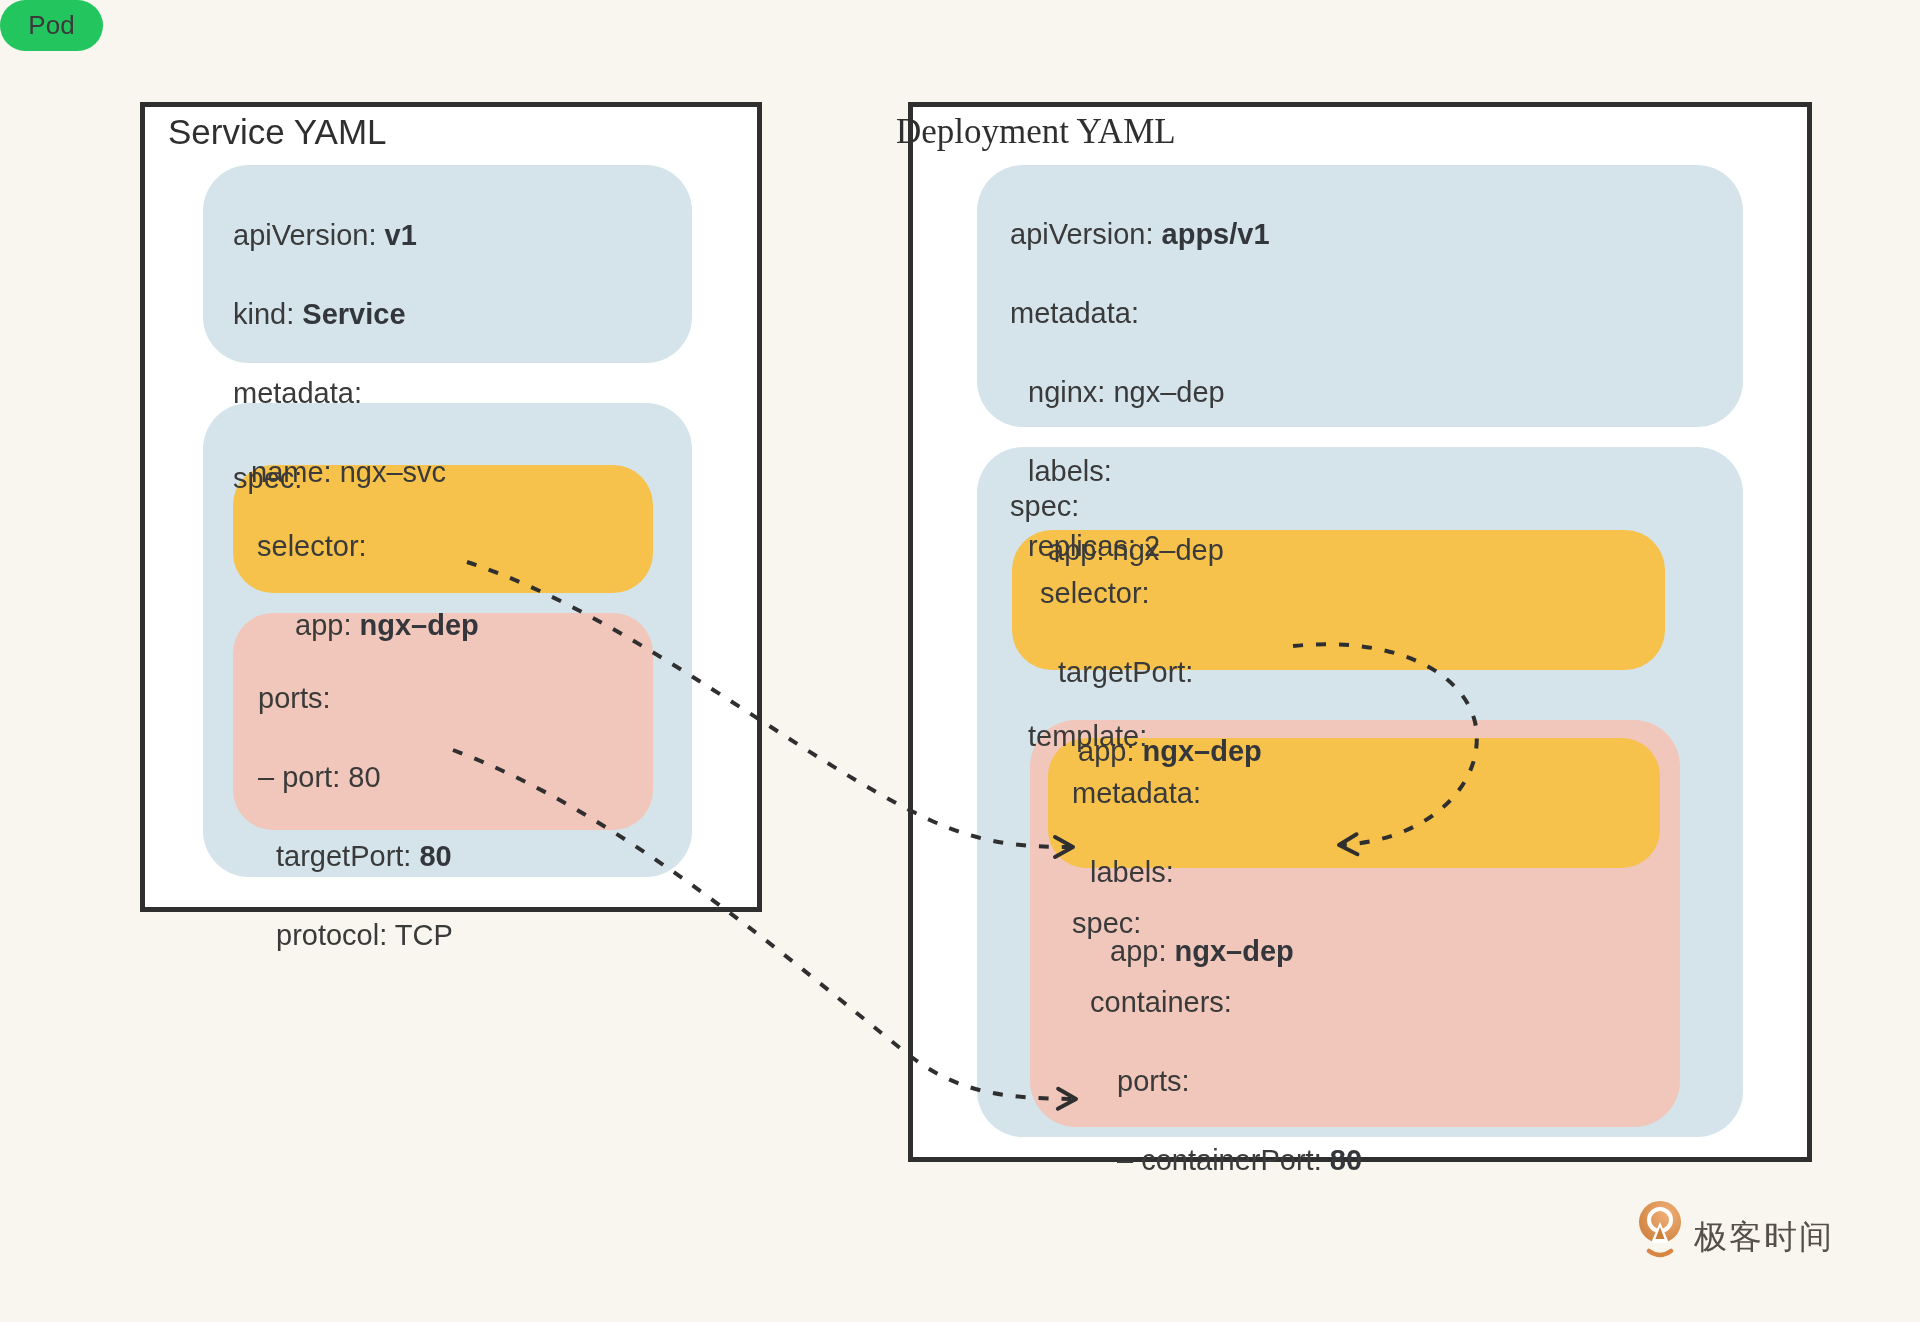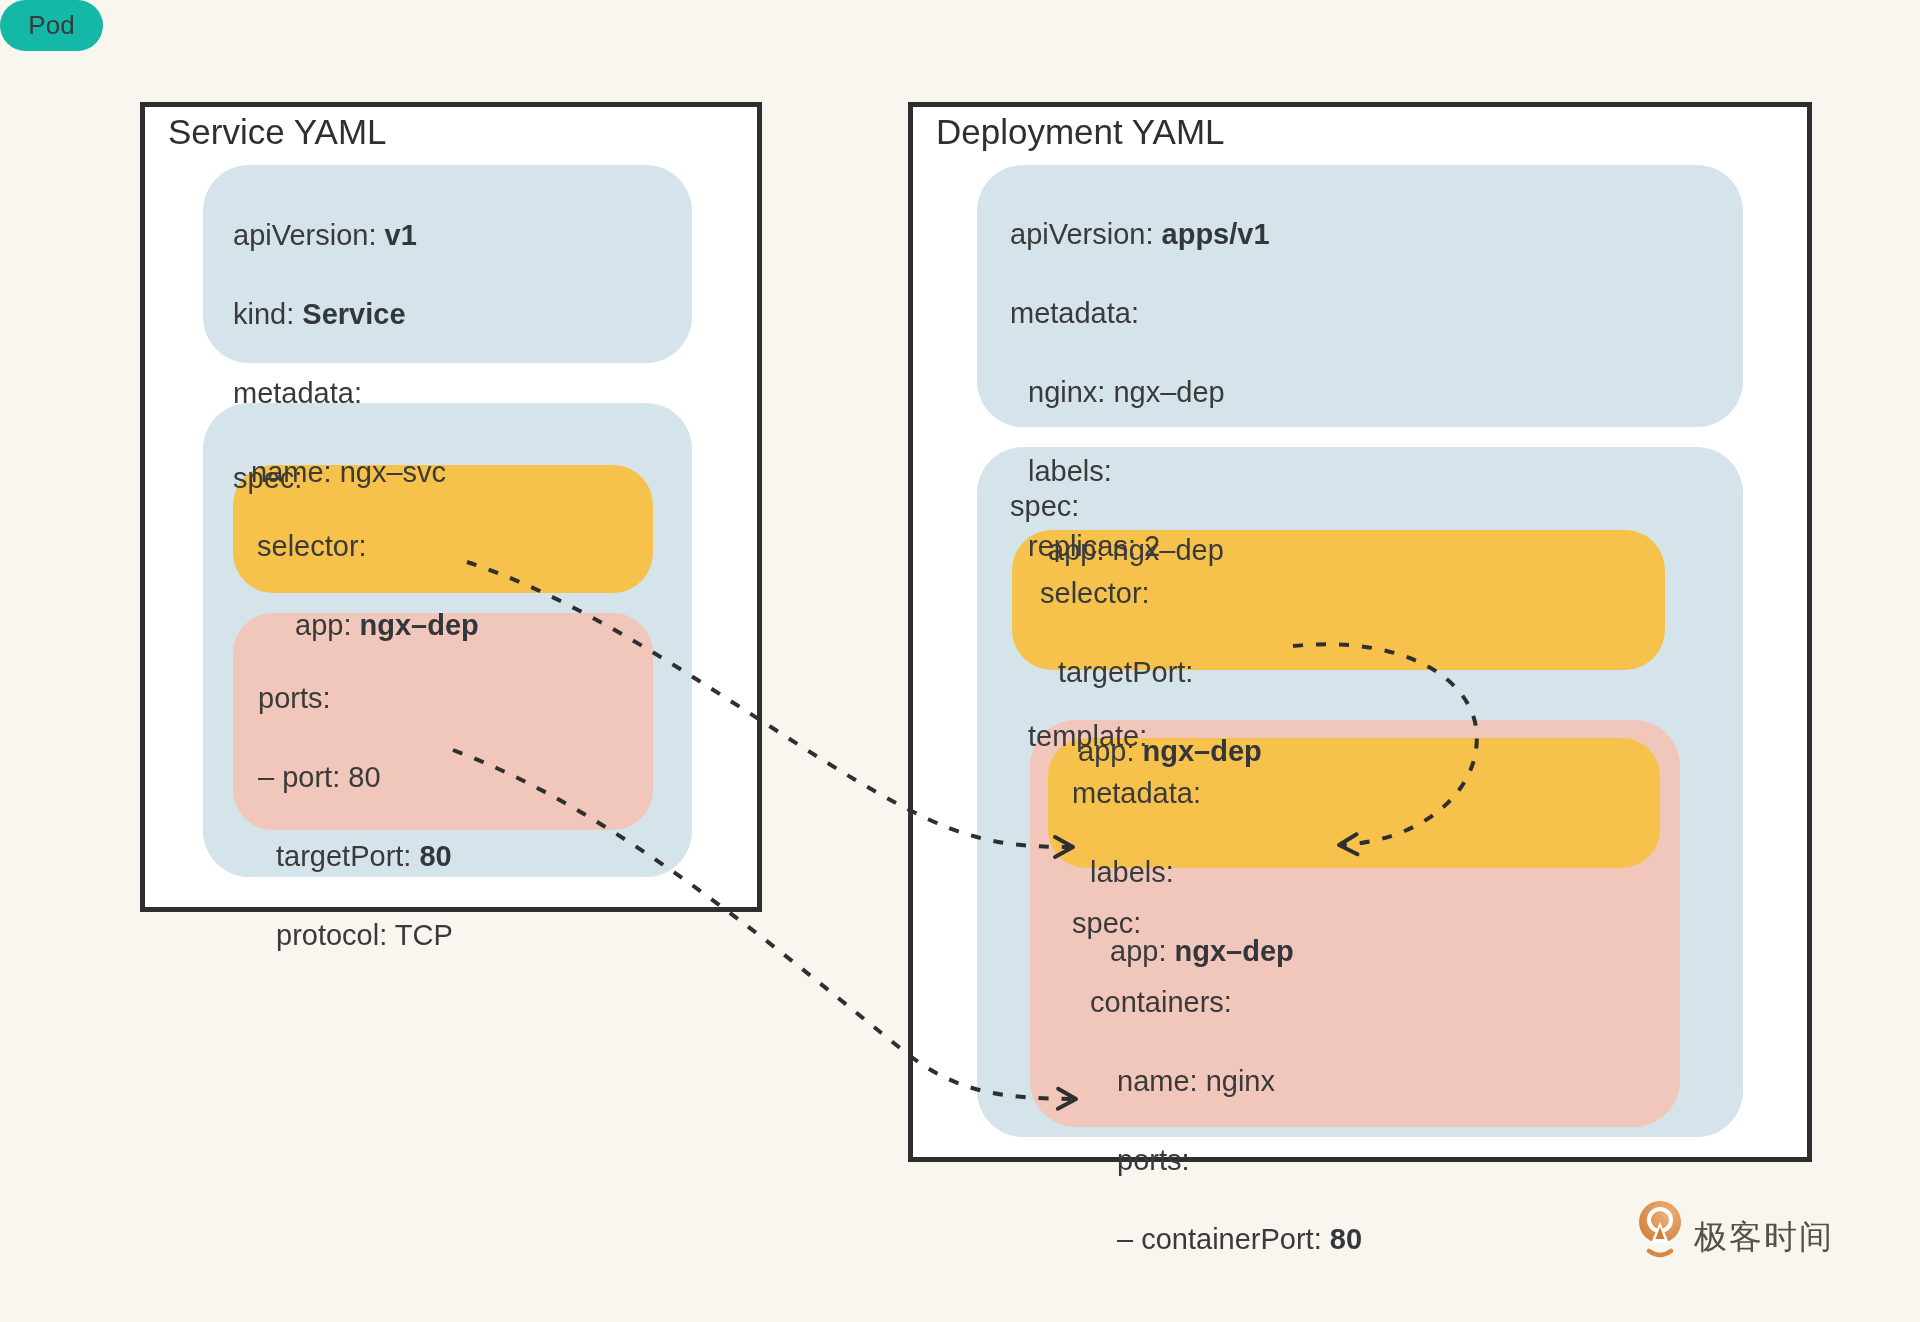--- a/index.html
+++ b/index.html
@@ -3,35 +3,35 @@
 <meta charset="utf-8">
 <style>
   html,body{margin:0;padding:0;background:#F8F6EF;}
   .page{position:relative;width:1920px;height:1322px;background:#F8F6EF;
         font-family:"Liberation Sans",sans-serif;color:#3A3A3A;overflow:hidden;}
   .panel{position:absolute;background:#FFFFFF;border:5px solid #2F2F2F;box-sizing:border-box;}
   #svc-panel{left:140px;top:102px;width:622px;height:810px;}
   #dep-panel{left:908px;top:102px;width:904px;height:1060px;}
   .panel-title{position:absolute;font-size:35px;color:#2F2F2F;white-space:nowrap;}
   #svc-title{left:168px;top:112px;}
-  #dep-title{left:936px;top:112px;}
+  #dep-title{left:896px;top:112px;font-family:Liberation Serif, serif;}
   .bubble{position:absolute;box-sizing:border-box;}
   .blue{background:#D5E4EB;border-radius:46px;}
   .yellow{background:#F6C24B;border-radius:40px;}
   .pink{background:#F1C6BB;border-radius:40px;}
   #svc-blue1{left:203px;top:165px;width:489px;height:198px;}
   #svc-blue2{left:203px;top:403px;width:489px;height:474px;}
   #svc-yellow{left:233px;top:465px;width:420px;height:128px;}
   #svc-pink{left:233px;top:613px;width:420px;height:217px;}
   #dep-blue1{left:977px;top:165px;width:766px;height:262px;}
   #dep-blue2{left:977px;top:447px;width:766px;height:690px;}
   #dep-yellow1{left:1012px;top:530px;width:653px;height:140px;}
   #dep-pink{left:1030px;top:720px;width:650px;height:407px;border-radius:46px;}
   #dep-yellow2{left:1048px;top:738px;width:612px;height:130px;border-radius:38px;}
-  #pod-badge{left:1280px;top:682px;width:103px;height:51px;background:#14b8a6;
+  #pod-badge{left:1280px;top:682px;width:103px;height:51px;background:#22c55e;
              border-radius:26px;display:flex;align-items:center;justify-content:center;
              font-size:26px;color:#3A3A3A;}
   .code{position:absolute;white-space:pre;}
   .code .line{font-size:29px;line-height:43px;}
   .code b{font-weight:bold;color:#33363B;}
   .i1{padding-left:18px;}
   .i2{padding-left:38px;}
   .i3{padding-left:45px;}
   #svc-meta{left:233px;top:178px;}
   #svc-spec-label{left:233px;top:421px;}
@@ -123,21 +123,20 @@
 
   <div class="code" id="dep-podlabels">
     <div class="line"><span>metadata:</span></div>
     <div class="line i1"><span>labels:</span></div>
     <div class="line i2"><span>app: </span><b>ngx–dep</b></div>
   </div>
 
   <div class="code" id="dep-podspec">
     <div class="line"><span>spec:</span></div>
     <div class="line i1"><span>containers:</span></div>
-    <div class="line i3"><span>name: nginx</span></div>
     <div class="line i3"><span>ports:</span></div>
     <div class="line i3"><span>– containerPort: </span><b>80</b></div>
   </div>
 
   <svg id="arrow-layer" viewBox="0 0 1920 1322">
     <defs>
       <marker id="arrowhead" markerUnits="userSpaceOnUse" markerWidth="30" markerHeight="30" refX="21" refY="13" orient="auto">
         <path d="M4,3 L22,13 L4,23" fill="none" stroke="#2F2F2F" stroke-width="4" stroke-linecap="round" stroke-linejoin="round"></path>
       </marker>
     </defs>

